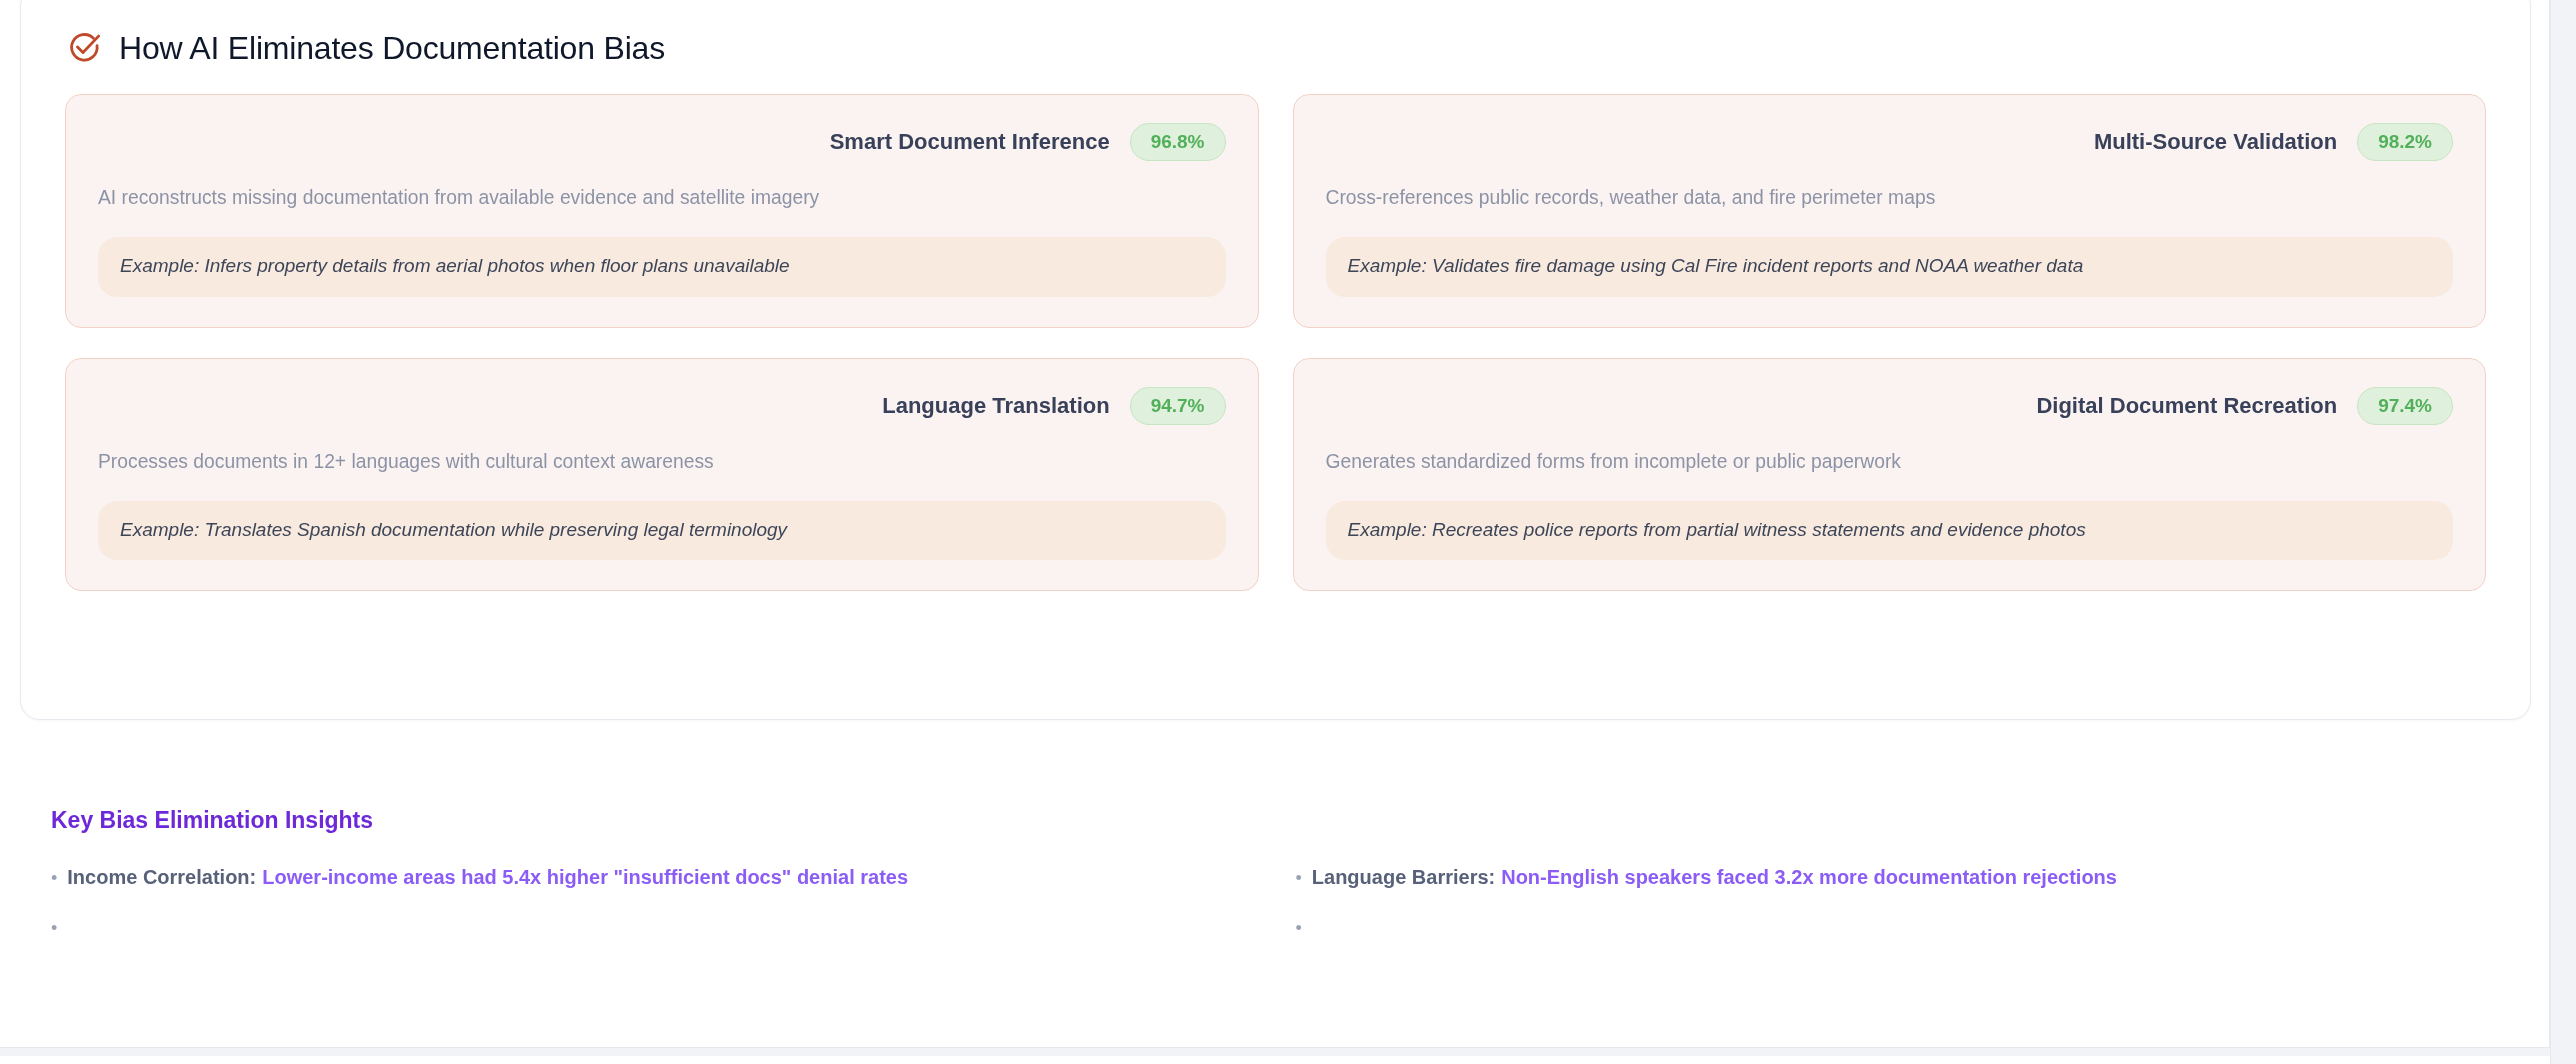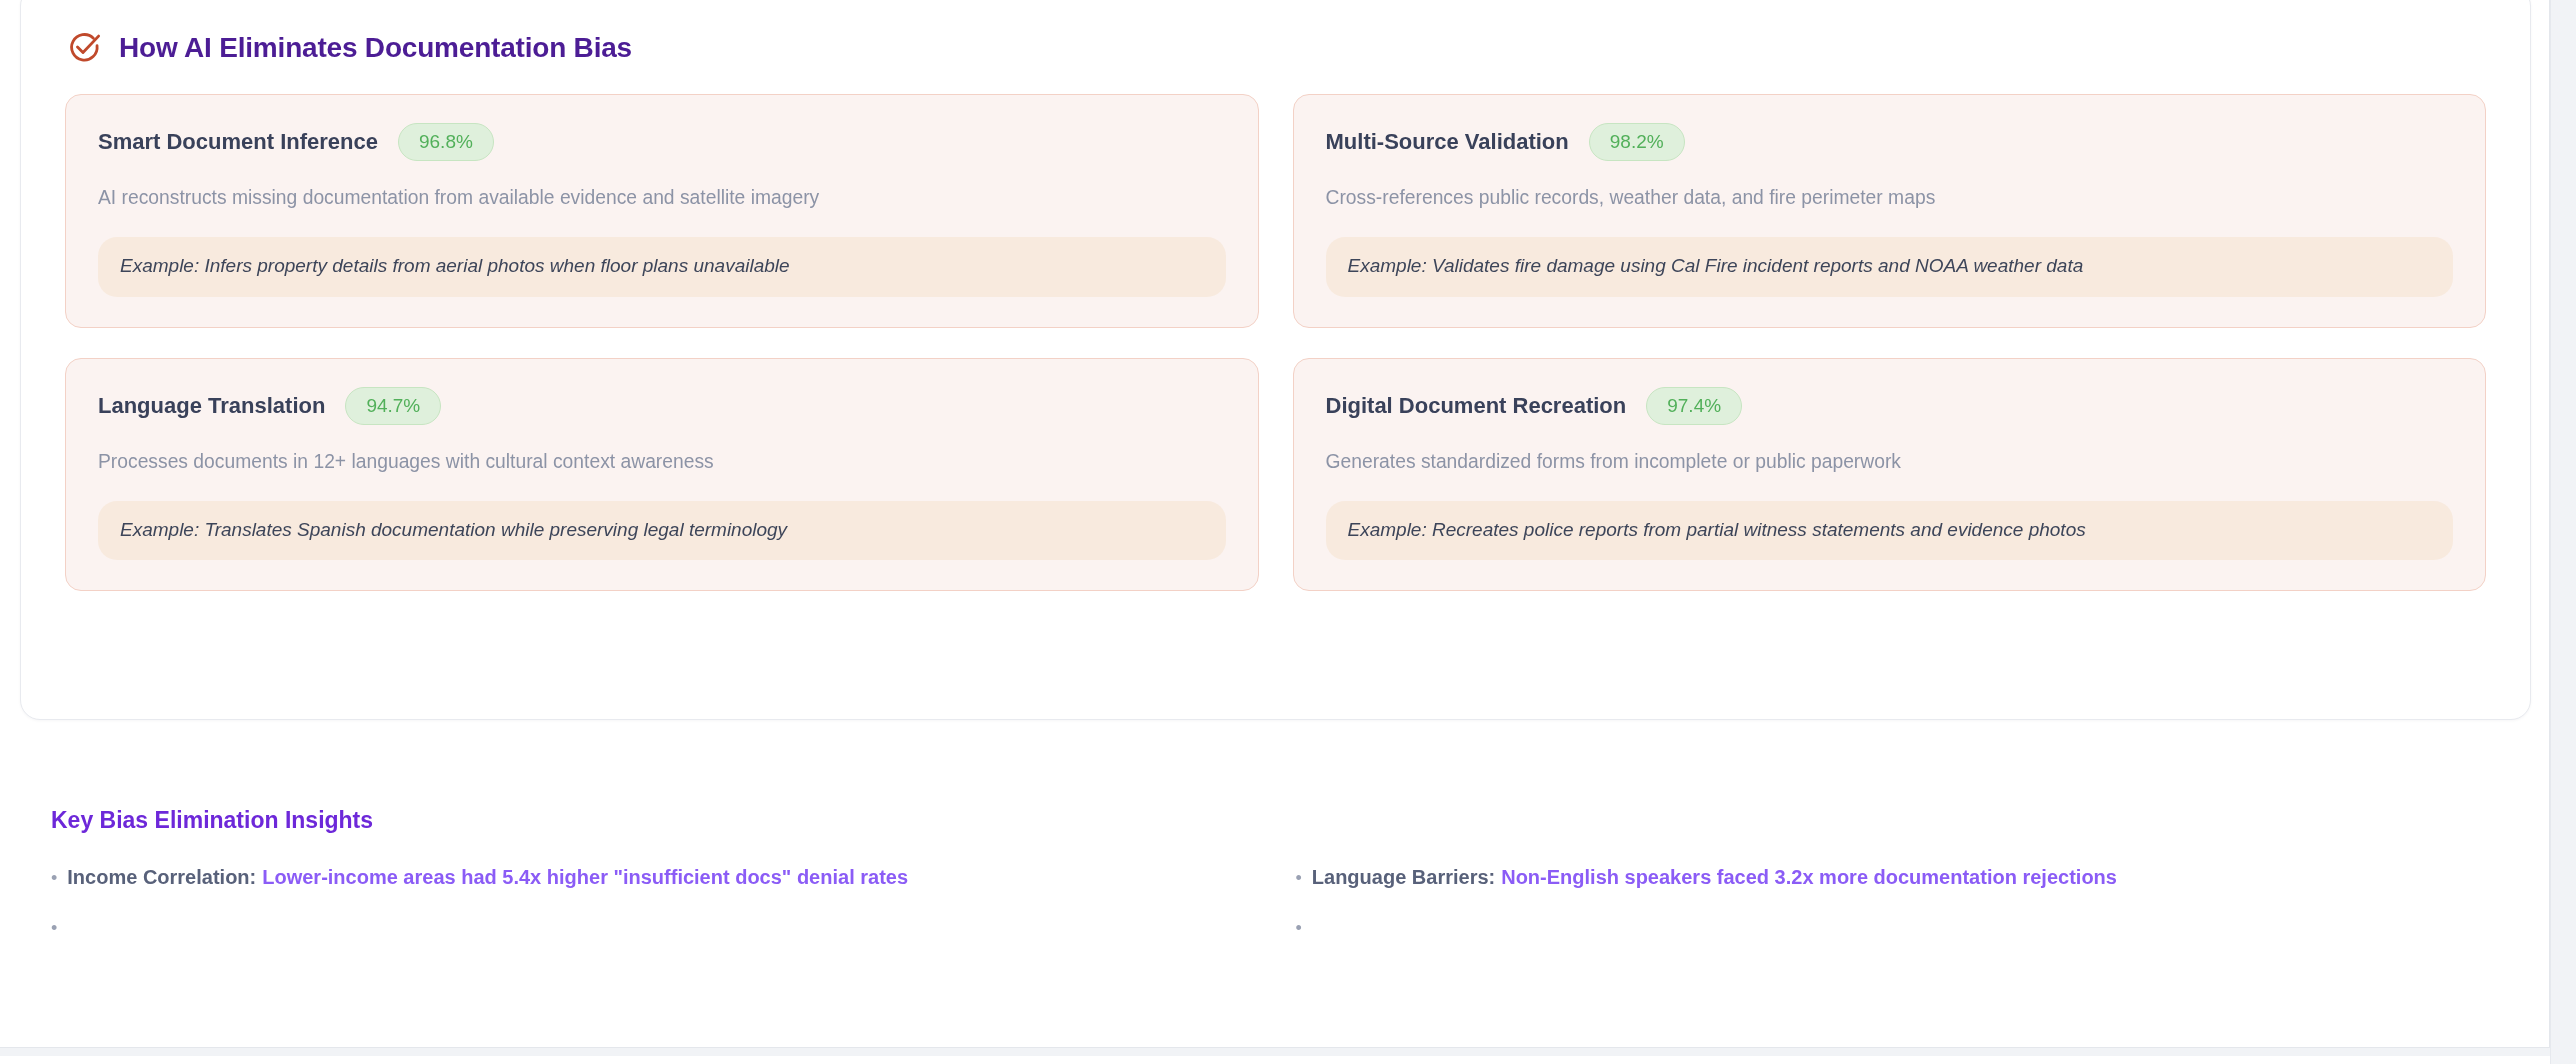--- a/index.html
+++ b/index.html
@@ -75,23 +75,23 @@
   }
 
   .check-icon {
     width: 34px;
     height: 34px;
     flex: 0 0 34px;
     display: block;
   }
 
   .panel-title {
-    font-size: 28px;
-    font-weight: bold;
-    color: #4c1d95;
+    font-size: 32px;
+    font-weight: normal;
+    color: #0f172a;
     letter-spacing: -0.2px;
     line-height: 1;
   }
 
   
   .card-grid {
     display: grid;
     grid-template-columns: 1fr 1fr;
     column-gap: 34px;
     row-gap: 30px;
@@ -101,39 +101,39 @@
   .feature-card {
     background: #fbf3f1;
     border: 1px solid #f3d1c6;
     border-radius: 16px;
     padding: 28px 32px 30px 32px;
   }
 
   .card-top {
     display: flex;
     align-items: center;
-    justify-content: flex-start;
+    justify-content: flex-end;
     gap: 20px;
   }
 
   .card-title {
     font-size: 22px;
     font-weight: bold;
     color: #39415a;
     line-height: 1.2;
   }
 
   .accuracy-badge {
     flex: 0 0 auto;
     background: #dff0dc;
     border: 1px solid #c7e5c2;
     border-radius: 988px;
     padding: 8px 20px 9px 20px;
     font-size: 19px;
-    font-weight: normal;
+    font-weight: bold;
     color: #52b05a;
     line-height: 1;
     white-space: nowrap;
   }
 
   .card-desc {
     margin-top: 24px;
     font-size: 19.3px;
     color: #8c93a6;
     line-height: 1.35;

